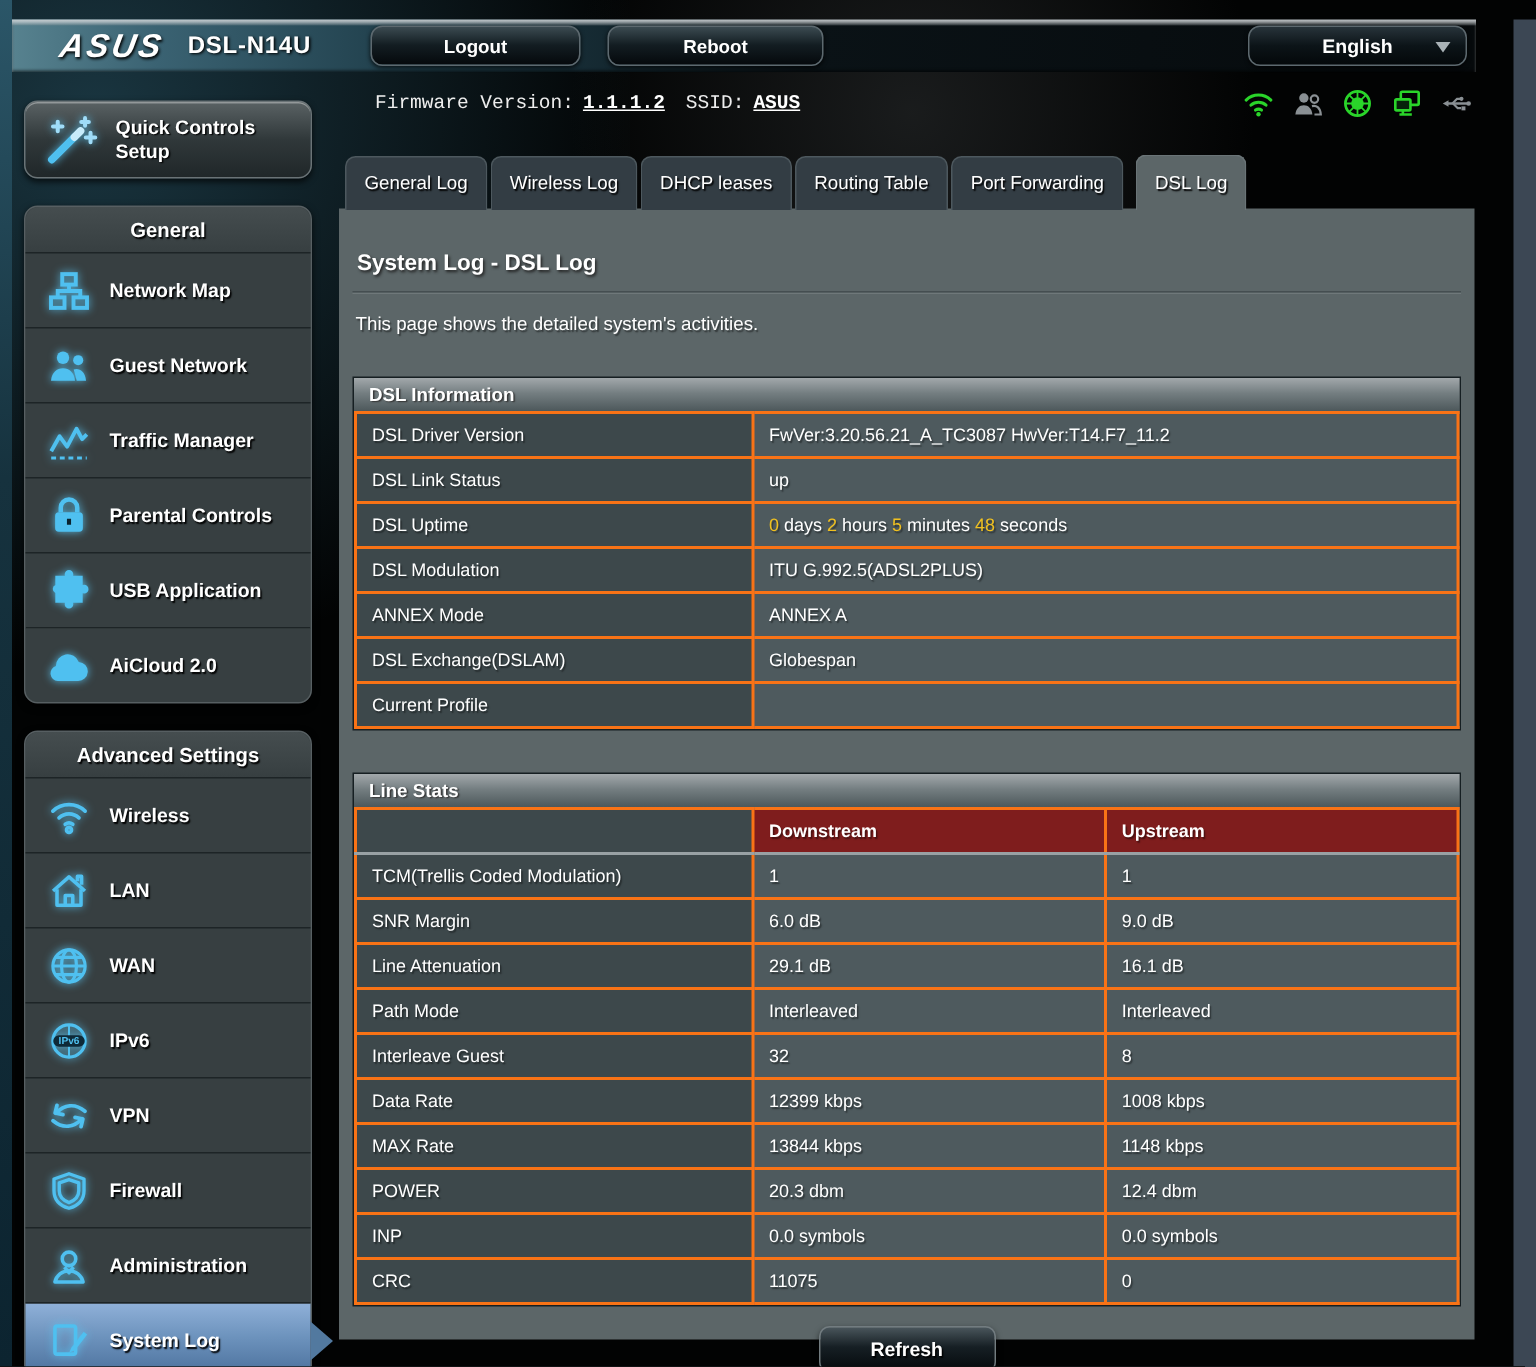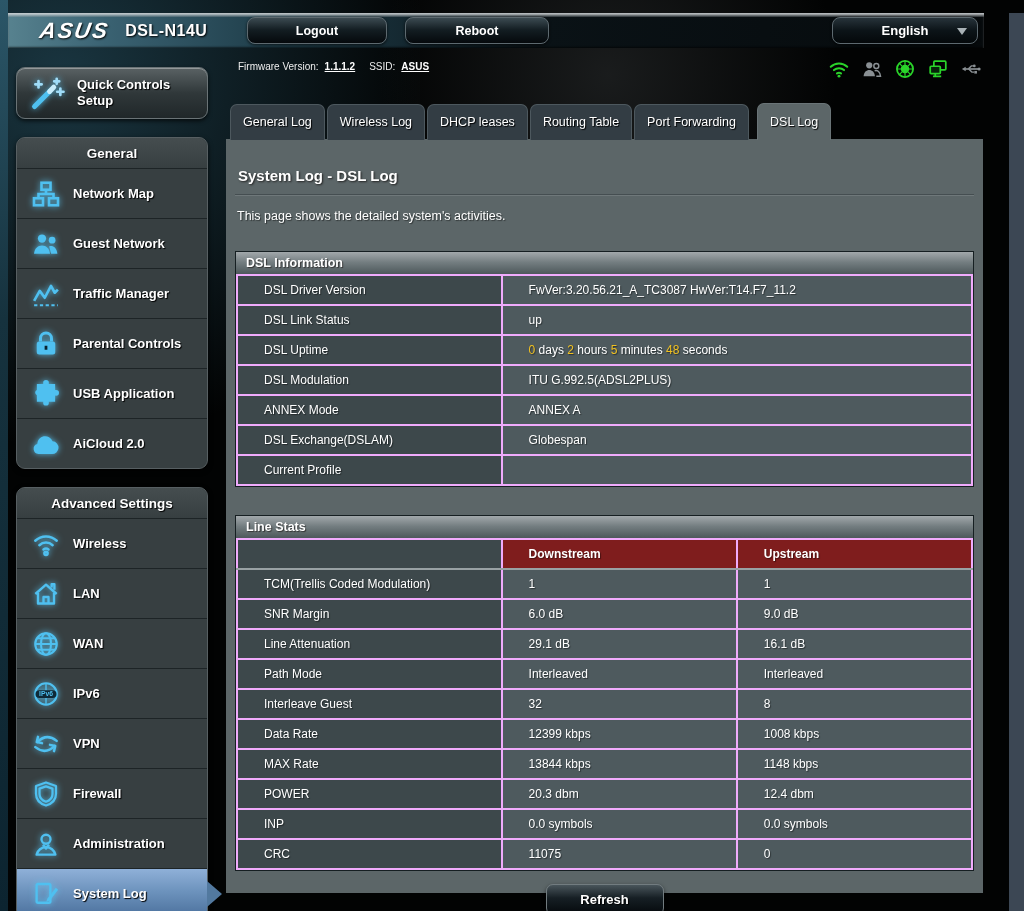--- a/index.html
+++ b/index.html
@@ -34,21 +34,21 @@
   .btn-reboot { left:397px; width:144px; }
   .lang-select { position:absolute; top:4px; right:6px; width:146px; height:27px; border-radius:8px;
     background:linear-gradient(180deg,#27333a 0%, #0c1418 50%, #04080a 100%);
     border:1px solid #5d696f; display:flex; align-items:center; justify-content:center;
     font-size:13px; font-weight:bold; cursor:pointer; box-shadow:0 1px 3px rgba(0,0,0,.7); }
   .caret { position:absolute; right:10px; top:10px; width:0; height:0;
     border-left:5px solid transparent; border-right:5px solid transparent; border-top:7px solid #a9b2b6; }
 
   
   .status-bar { position:absolute; left:226px; top:48px; width:758px; height:54px; }
-  .fw-line { position:absolute; left:12px; top:13px; font-size:10px; color:#eee; }
+  .fw-line { position:absolute; left:24px; top:13px; font-size:13px; color:#eee;font-family:Liberation Mono, monospace; }
   .fw-line .lbl { margin-right:6px; }
   .fw-line a { color:#fff; font-weight:bold; text-decoration:underline; margin-right:14px; cursor:pointer; }
   .status-icons { position:absolute; right:2px; top:10px; display:flex; gap:11px; align-items:center; }
   .status-icon { width:22px; height:22px; display:inline-block; cursor:pointer; }
   .status-icon svg { width:22px; height:22px; }
 
   
   .sidebar { position:absolute; left:16px; top:67px; width:192px; }
   .qis-button { position:relative; height:52px; border-radius:9px; cursor:pointer;
     background:linear-gradient(180deg,#5a6264 0%, #30383a 50%, #202729 100%);
@@ -84,21 +84,21 @@
     padding:0 9px; z-index:2; }
   .page-title { margin-top:28px; margin-left:3px; font-size:15px; font-weight:bold; text-shadow:1px 1px 2px #222; }
   .rule { margin-top:10px; height:1px; background:#454e51; box-shadow:0 1px 0 rgba(255,255,255,.12); }
   .page-desc { margin-top:14px; margin-left:2px; font-size:12.5px; text-shadow:1px 1px 1px rgba(0,0,0,.5); }
 
   .stat-table { margin-top:28px; border:1px solid #161f22; }
   .table-title { height:22px; padding-left:10px; display:flex; align-items:center;
     font-size:12.5px; font-weight:bold; text-shadow:1px 1px 1px #333;
     background:linear-gradient(180deg,#a2a8ab 0%, #747e81 46%, #4d585b 100%); }
   table { width:100%; border-collapse:collapse; table-layout:fixed; }
-  td { border:2px solid #f0abfc; font-size:12px; padding:7px 26px; height:30px;
+  td { border:2px solid #f97316; font-size:12px; padding:7px 10px; height:30px;
     text-shadow:1px 1px 1px rgba(0,0,0,.45); word-wrap:break-word; }
   td.label { background:#3d484b; }
   td.value { background:#4e5a5e; }
   td.colhead { background:#7f1d1d; font-weight:bold; border-bottom:2px solid #99a1a4; }
   tr.subhead-row td.label { border-bottom:2px solid #99a1a4; }
   .hl { color:#f0c020; }
 
   .refresh-wrap { margin-top:13px; text-align:center; }
   .refresh-btn { display:inline-block; min-width:118px; padding:7px 24px; border-radius:7px;
     font-family:"Liberation Sans", sans-serif; font-size:13px; font-weight:bold; color:#fff; cursor:pointer;

